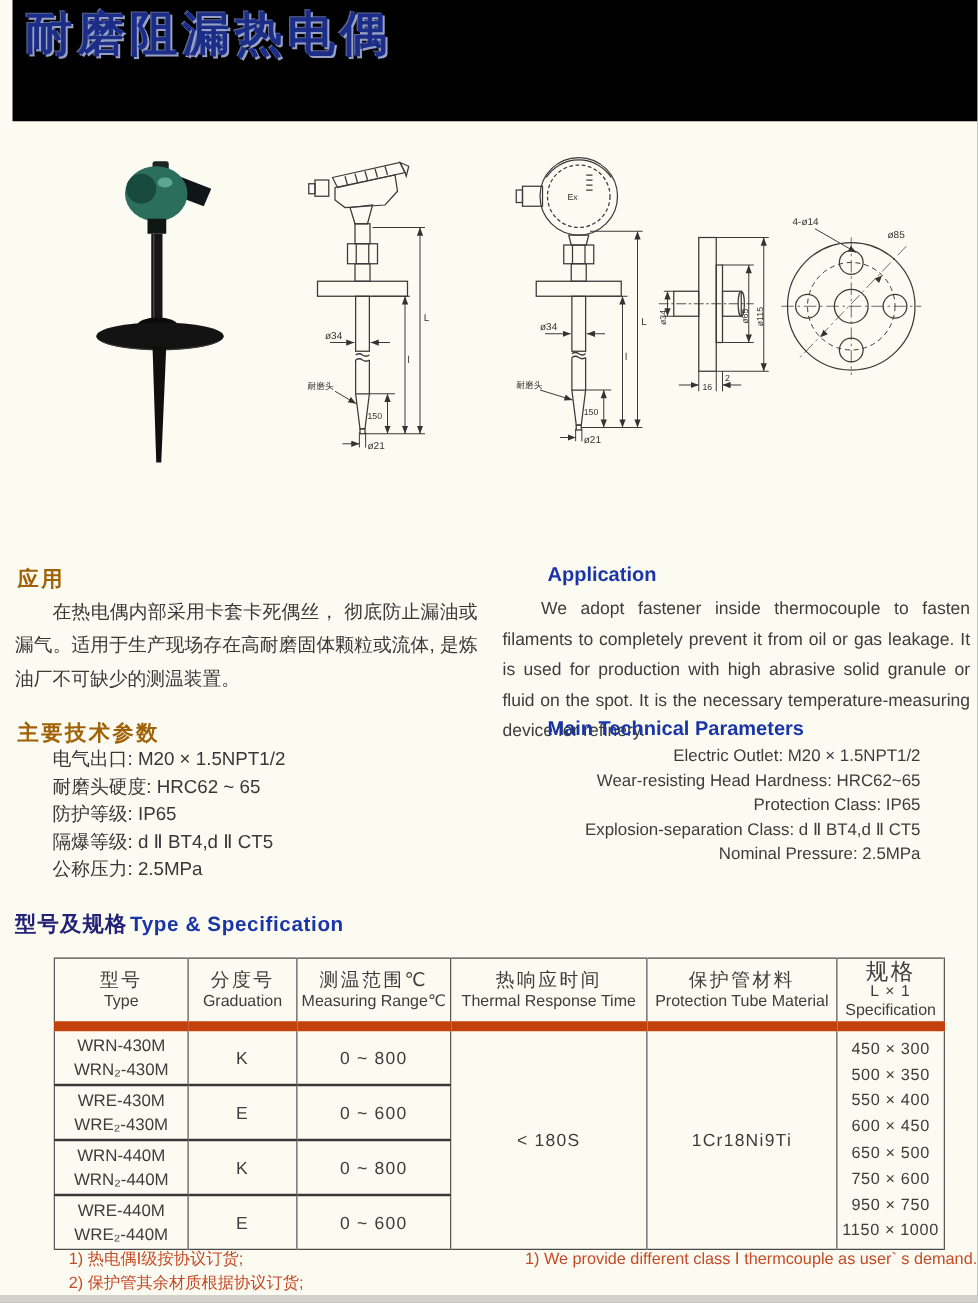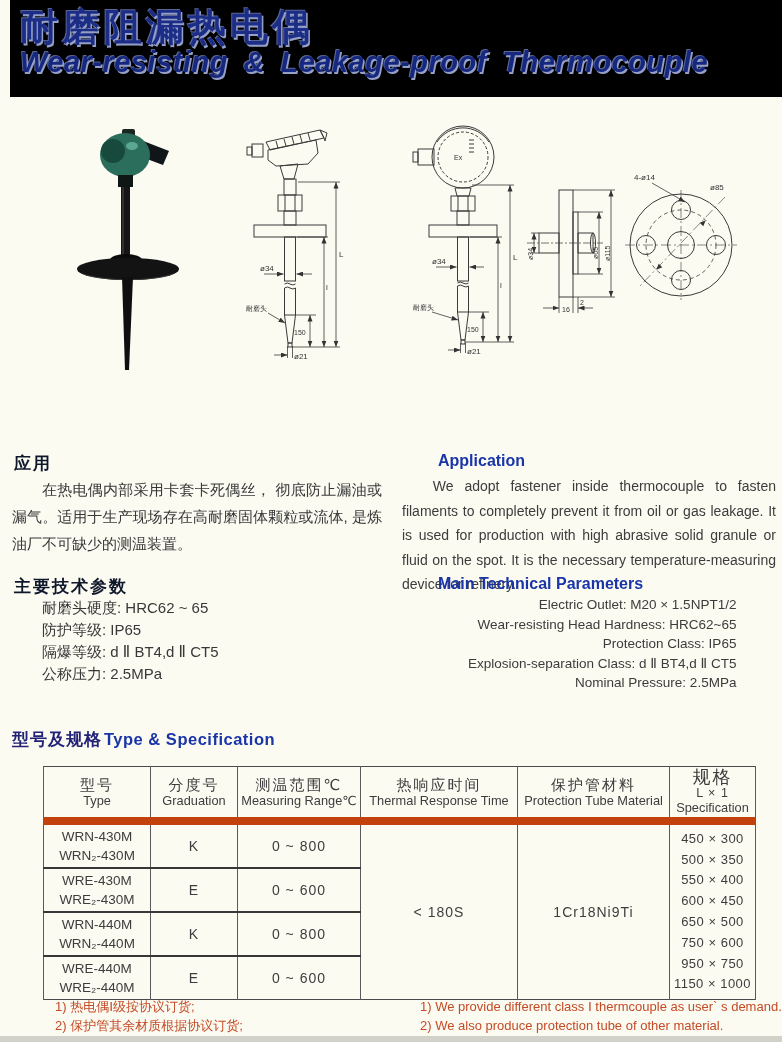--- a/index.html
+++ b/index.html
@@ -11,21 +11,21 @@
             color:#1c2d87;text-shadow:1.5px 1.5px 0 #96a0c6,-1px -1px 0 #5a6694;}
   .title-en{position:absolute;left:10px;top:46px;font-size:29px;font-weight:bold;font-style:italic;
             color:#15277e;letter-spacing:.5px;word-spacing:7px;
             text-shadow:1.5px 1.5px 0 #96a0c6,-1px -1px 0 #5a6694;white-space:nowrap;}
   
   .drawings{position:absolute;top:97px;left:0;width:782px;height:350px;}
   .fig{position:absolute;}
   .dimtxt{font-size:8px;fill:#333;}
   .dimtxt-s{font-size:7px;fill:#333;}
   
-  .zh-head{position:absolute;font-size:17px;font-weight:bold;color:#0f172a;letter-spacing:2px;}
+  .zh-head{position:absolute;font-size:17px;font-weight:bold;color:#a16207;letter-spacing:2px;}
   .en-head{position:absolute;font-size:16px;font-weight:bold;color:#1a35a8;margin-left:32px;}
   .para{position:absolute;text-align:justify;}
   .para-zh{left:12px;top:476px;width:370px;font-size:15px;line-height:27px;text-indent:2em;color:#383838;}
   .para-en{left:402px;top:474px;width:374px;font-size:14px;line-height:24.5px;text-indent:2.2em;color:#3c3c3c;}
   .params-zh{position:absolute;left:42px;top:597px;font-size:15px;line-height:22px;color:#383838;}
   .params-en{position:absolute;left:468px;top:595px;font-size:13.5px;line-height:19.5px;color:#3c3c3c;text-align:right;}
   .spec-heading{position:absolute;left:12px;top:728px;text-align:right;}
   .spec-heading .zh{font-size:17px;font-weight:bold;color:#232277;letter-spacing:1px;}
   .spec-heading .en{font-size:16.5px;font-weight:bold;color:#1a35a8;margin-left:2px;letter-spacing:.5px;}
   
@@ -50,21 +50,20 @@
   .notes-en{left:420px;}
   .bottom-strip{position:absolute;left:0;bottom:0;width:782px;height:6px;background:#d2d2ca;}
 </style>
 </head>
 <body>
 
 <div class="page">
 
   <div class="header">
     <div class="title-zh">耐磨阻漏热电偶</div>
-    <div class="title-en">Wear-resisting &amp; Leakage-proof Thermocouple</div>
   </div>
 
   <div class="drawings">
 
     <svg width="0" height="0" style="position:absolute">
       <defs>
         <marker id="mE" markerWidth="8" markerHeight="6" refX="6.5" refY="2.5" orient="auto" markerUnits="userSpaceOnUse">
           <path d="M0,0 L6.5,2.5 L0,5 Z" fill="#333"></path>
         </marker>
         <marker id="mS" markerWidth="8" markerHeight="6" refX="0.5" refY="2.5" orient="auto" markerUnits="userSpaceOnUse">
@@ -243,20 +242,21 @@
   </div>
 
   <div class="zh-head" style="left:14px;top:452px">应用</div>
   <div class="para para-zh">在热电偶内部采用卡套卡死偶丝， 彻底防止漏油或漏气。适用于生产现场存在高耐磨固体颗粒或流体, 是炼油厂不可缺少的测温装置。</div>
 
   <div class="en-head" style="left:406px;top:452px">Application</div>
   <div class="para para-en">We adopt fastener inside thermocouple to fasten filaments to completely prevent it from oil or gas leakage. It is used for production with high abrasive solid granule or fluid on the spot. It is the necessary temperature-measuring device for refinery.</div>
 
   <div class="zh-head" style="left:14px;top:575px">主要技术参数</div>
   <div class="params-zh">
+    <div>电气出口: M20 × 1.5NPT1/2</div>
     <div>耐磨头硬度: HRC62 ~ 65</div>
     <div>防护等级: IP65</div>
     <div>隔爆等级: d Ⅱ BT4,d Ⅱ CT5</div>
     <div>公称压力: 2.5MPa</div>
   </div>
 
   <div class="en-head" style="left:406px;top:575px">Main Technical Parameters</div>
   <div class="params-en">
     <div>Electric Outlet: M20 × 1.5NPT1/2</div>
     <div>Wear-resisting Head Hardness: HRC62~65</div>
@@ -354,17 +354,16 @@
       </tr>
     </tbody>
   </table>
 
   <div class="notes notes-zh">
     <div>1)   热电偶Ⅰ级按协议订货;</div>
     <div>2)   保护管其余材质根据协议订货;</div>
   </div>
   <div class="notes notes-en">
     <div>1)  We provide different class Ⅰ thermcouple as user` s demand.</div>
-    <div>2)  We also produce protection tube of other material.</div>
   </div>
 
   <div class="bottom-strip"></div>
 </div>
 
 </body></html>

